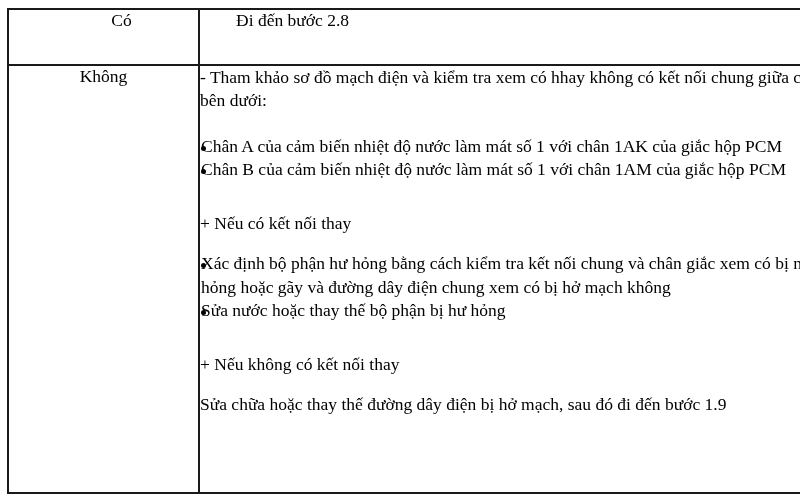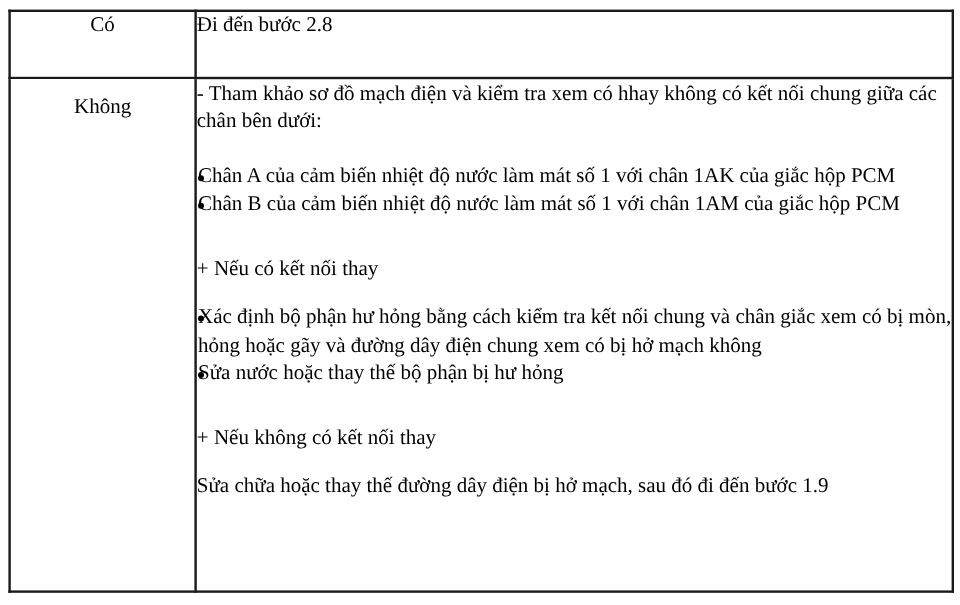--- a/index.html
+++ b/index.html
@@ -37,21 +37,21 @@
     background: #ffffff;
   }
   .col-label {
     width: 153px;
   }
   .col-body {
     width: 629px;
   }
 
   
-  .row1 td { height: 54px; }
+  .row1 td { height: 54px; padding-left: 36px; }
   .cell-label-1 {
     text-align: center;
     vertical-align: middle;
   }
   .cell-body-1 {
     vertical-align: middle;
     padding-left: 18px;
   }
   .label-text {
     font-size: 17.5px;
@@ -66,21 +66,21 @@
 
   
   .cell-label-2 {
     text-align: center;
     vertical-align: middle;
     position: relative;
   }
   .cell-label-2 .label-text {
     display: block;
     position: relative;
-    top: 12px;
+    top: 0px;
   }
   .cell-body-2 {
     padding: 22px 12px 10px 18px;
   }
 
   .para {
     font-size: 17.5px;
     line-height: 1.34;
     margin: 0;
     text-align: left;

